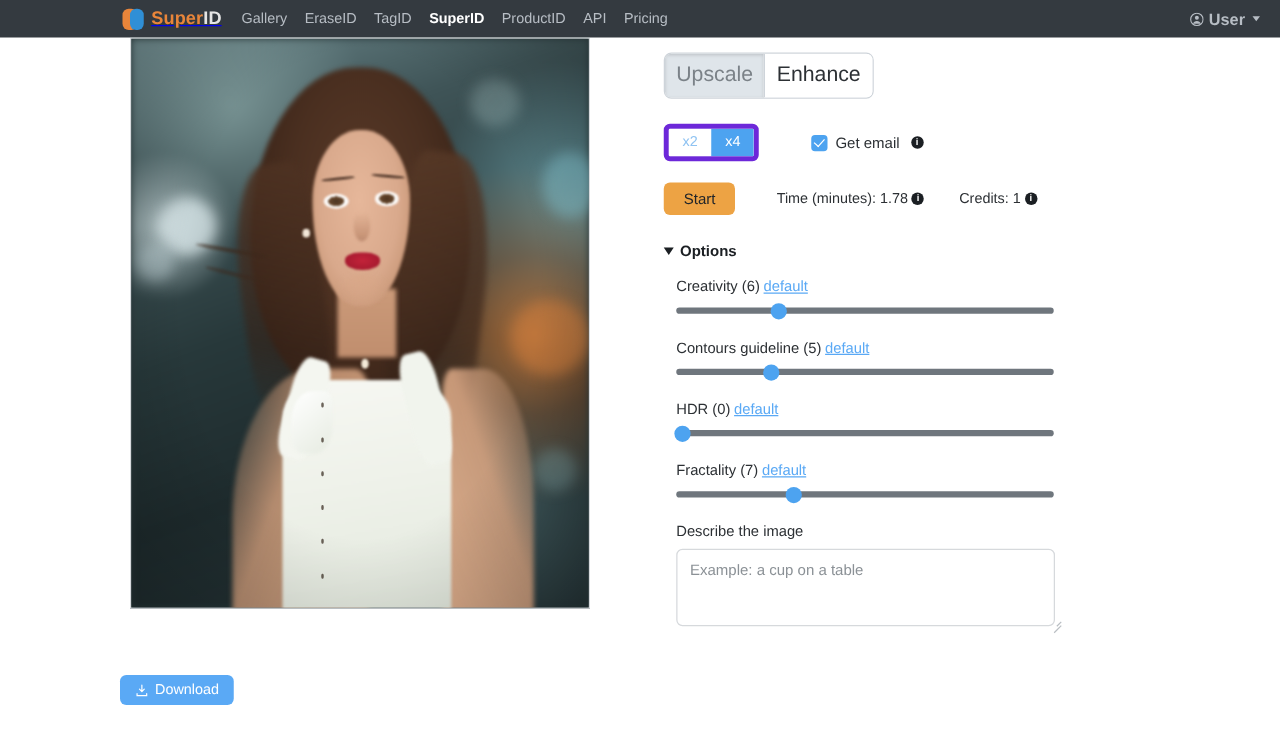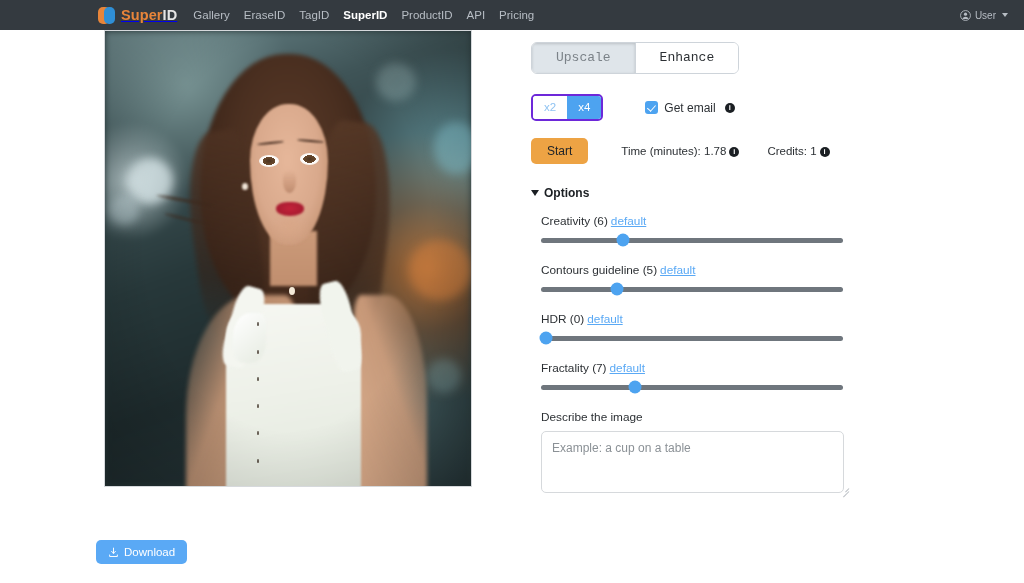--- a/index.html
+++ b/index.html
@@ -81,21 +81,22 @@
 
   .nav-right {
     position: absolute;
     right: 16px;
     top: 0;
     height: 30px;
     display: flex;
     align-items: center;
     gap: 4px;
     color: #b7bdc4;
-    font-size: 10px;
+    font-size: 13px;
+    font-weight: bold;
   }
   .user-icon { display: block; }
   .caret-down {
     width: 0; height: 0;
     border-left: 3.5px solid transparent;
     border-right: 3.5px solid transparent;
     border-top: 4px solid #b7bdc4;
     margin-left: 2px;
   }
 
@@ -350,23 +351,23 @@
   }
 
   .mode-group {
     display: inline-flex;
     border-radius: 6px;
     overflow: hidden;
     border: 1px solid #ced4da;
     background: #ffffff;
   }
   .mode-btn {
-    font-family: Liberation Mono, monospace;
-    font-size: 13px;
-    padding: 8px 24px;
+    font-family: Liberation Sans, sans-serif;
+    font-size: 17px;
+    padding: 8px 9px;
     border: none;
     background: #ffffff;
     color: #2c3034;
     cursor: pointer;
     line-height: 1.1;
   }
   .mode-btn.active {
     background: #dfe5ea;
     color: #7b8288;
     box-shadow: inset 0 1px 3px rgba(0,0,0,.16);
@@ -375,21 +376,21 @@
 
   .row-scale {
     display: flex;
     align-items: center;
     margin-top: 20px;
   }
   .scale-group {
     display: inline-flex;
     border-radius: 5px;
     overflow: hidden;
-    border: 2px solid #6d28d9;
+    border: 4px solid #6d28d9;
   }
   .scale-btn {
     font-family: "Liberation Sans", sans-serif;
     font-size: 11.5px;
     padding: 5px 11px;
     border: none;
     cursor: pointer;
     line-height: 1.1;
   }
   .scale-btn.off { background: #ffffff; color: #8fc3f2; }

